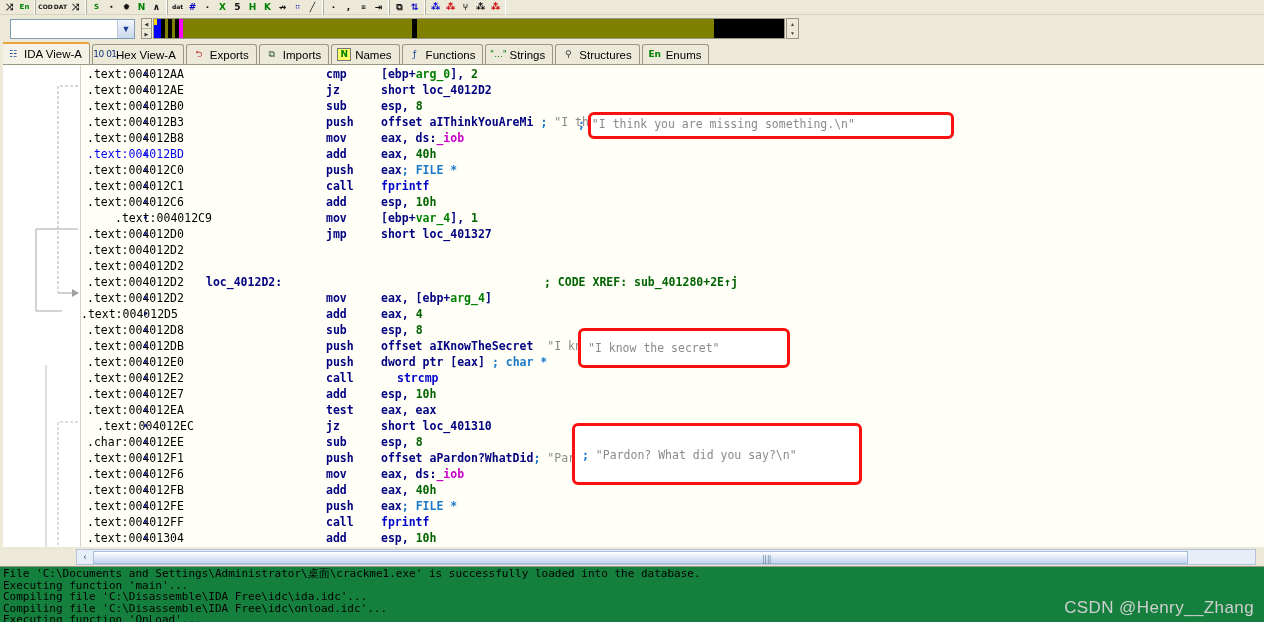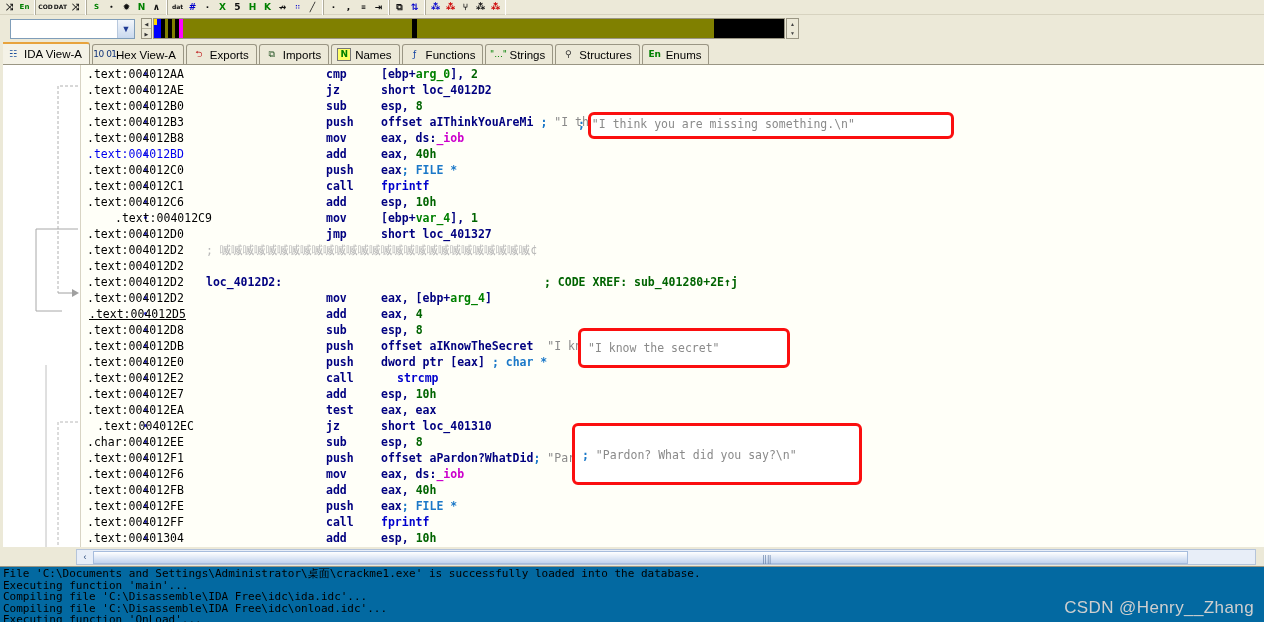--- a/index.html
+++ b/index.html
@@ -240,21 +240,21 @@
   .hscroll-grip {
     position: absolute; right: 38%; top: 3px;
     color: #6b84ab; font-size: 8px; letter-spacing: 0px;
     font-family: "DejaVu Sans Mono", monospace;
   }
 
   
   .outlog {
     position: absolute; left: 0; top: 566px;
     width: 1264px; height: 56px;
-    background: #0369a1;
+    background: #15803d;
     border-top: 1px solid #9a9684;
     font-family: "DejaVu Sans Mono", monospace;
     font-size: 11px;
     line-height: 11.6px;
     color: #000;
     padding: 1px 0 0 3px;
     overflow: hidden;
     white-space: pre;
   }
   .watermark {
@@ -414,25 +414,25 @@
           <div class="line"><span class="dot" style="top: 6px;"></span><span class="addr" style="position: absolute; left: 6px;">.text:004012AE</span><span class="mnem" style="position: absolute; left: 245px;">jz</span><span style="position: absolute; left: 300px;"><span class="opd">short </span><span class="lbl">loc_4012D2</span></span></div>
           <div class="line"><span class="dot" style="top: 6px;"></span><span class="addr" style="position: absolute; left: 6px;">.text:004012B0</span><span class="mnem" style="position: absolute; left: 245px;">sub</span><span style="position: absolute; left: 300px;"><span class="opd">esp, </span><span class="num">8</span></span></div>
           <div class="line"><span class="dot" style="top: 6px;"></span><span class="addr" style="position: absolute; left: 6px;">.text:004012B3</span><span class="mnem" style="position: absolute; left: 245px;">push</span><span style="position: absolute; left: 300px;"><span class="opd">offset aIThinkYouAreMi </span></span><span style="position: absolute; left: 459.39px;"><span class="cmt">; </span><span class="str">"I think you are missing something.\n"</span></span></div>
           <div class="line"><span class="dot" style="top: 6px;"></span><span class="addr" style="position: absolute; left: 6px;">.text:004012B8</span><span class="mnem" style="position: absolute; left: 245px;">mov</span><span style="position: absolute; left: 300px;"><span class="opd">eax, ds:</span><span class="ds">_iob</span></span></div>
           <div class="line"><span class="dot" style="top: 6px;"></span><span class="addr cur" style="position: absolute; left: 6px;">.text:004012BD</span><span class="mnem" style="position: absolute; left: 245px;">add</span><span style="position: absolute; left: 300px;"><span class="opd">eax, </span><span class="num">40h</span></span></div>
           <div class="line"><span class="dot" style="top: 6px;"></span><span class="addr" style="position: absolute; left: 6px;">.text:004012C0</span><span class="mnem" style="position: absolute; left: 245px;">push</span><span style="position: absolute; left: 300px;"><span class="opd">eax</span></span><span style="position: absolute; left: 320.79px;"><span class="cmt">; FILE *</span></span></div>
           <div class="line"><span class="dot" style="top: 6px;"></span><span class="addr" style="position: absolute; left: 6px;">.text:004012C1</span><span class="mnem" style="position: absolute; left: 245px;">call</span><span style="position: absolute; left: 300px;"><span class="fn">fprintf</span></span></div>
           <div class="line"><span class="dot" style="top: 6px;"></span><span class="addr" style="position: absolute; left: 6px;">.text:004012C6</span><span class="mnem" style="position: absolute; left: 245px;">add</span><span style="position: absolute; left: 300px;"><span class="opd">esp, </span><span class="num">10h</span></span></div>
           <div class="line"><span class="dot" style="top: 6px;"></span><span class="addr" style="position: absolute; left: 22px; margin-left: 12px;">.text:004012C9</span><span class="mnem" style="position: absolute; left: 245px;">mov</span><span style="position: absolute; left: 300px;"><span class="opd">[ebp+</span><span class="var">var_4</span><span class="opd">], </span><span class="num">1</span></span></div>
           <div class="line"><span class="dot" style="top: 6px;"></span><span class="addr" style="position: absolute; left: 6px;">.text:004012D0</span><span class="mnem" style="position: absolute; left: 245px;">jmp</span><span style="position: absolute; left: 300px;"><span class="opd">short </span><span class="lbl">loc_401327</span></span></div>
-          <div class="line"><span class="addr" style="position: absolute; left: 6px;">.text:004012D2</span><span class="sep" style="position: absolute; left: 125px;">; 喴喴喴喴喴喴喴喴喴喴喴喴喴喴喴喴喴喴喴喴喴喴喴喴喴喴喴¢</span></div>
+          <div class="line"><span class="addr" style="position: absolute; left: 6px;">.text:004012D2</span></div>
           <div class="line"><span class="addr" style="position: absolute; left: 6px;">.text:004012D2</span></div>
           <div class="line"><span class="addr" style="position: absolute; left: 6px;">.text:004012D2</span><span class="lbl" style="position: absolute; left: 125px;">loc_4012D2:</span><span class="xref" style="position: absolute; left: 463px;">; CODE XREF: sub_401280+2E↑j</span></div>
           <div class="line"><span class="dot" style="top: 6px;"></span><span class="addr" style="position: absolute; left: 6px;">.text:004012D2</span><span class="mnem" style="position: absolute; left: 245px;">mov</span><span style="position: absolute; left: 300px;"><span class="opd">eax, [ebp+</span><span class="var">arg_4</span><span class="opd">]</span></span></div>
-          <div class="line"><span class="dot" style="top: 6px;"></span><span class="addr" style="position: absolute; left: 8px; text-decoration: underline;">.text:004012D5</span><span class="mnem" style="position: absolute; left: 245px;">add</span><span style="position: absolute; left: 300px;"><span class="opd">eax, </span><span class="num">4</span></span></div>
+          <div class="line"><span class="dot" style="top: 6px;"></span><span class="addr" style="position: absolute; left: 0;">.text:004012D5</span><span class="mnem" style="position: absolute; left: 245px;">add</span><span style="position: absolute; left: 300px;"><span class="opd">eax, </span><span class="num">4</span></span></div>
           <div class="line"><span class="dot" style="top: 6px;"></span><span class="addr" style="position: absolute; left: 6px;">.text:004012D8</span><span class="mnem" style="position: absolute; left: 245px;">sub</span><span style="position: absolute; left: 300px;"><span class="opd">esp, </span><span class="num">8</span></span></div>
           <div class="line"><span class="dot" style="top: 6px;"></span><span class="addr" style="position: absolute; left: 6px;">.text:004012DB</span><span class="mnem" style="position: absolute; left: 245px;">push</span><span style="position: absolute; left: 300px;"><span class="opd">offset aIKnowTheSecret</span></span><span style="position: absolute; left: 452.46px;"><span class="str">  "I know the secret"</span></span></div>
           <div class="line"><span class="dot" style="top: 6px;"></span><span class="addr" style="position: absolute; left: 6px;">.text:004012E0</span><span class="mnem" style="position: absolute; left: 245px;">push</span><span style="position: absolute; left: 300px;"><span class="opd">dword ptr [eax] </span></span><span style="position: absolute; left: 410.88px;"><span class="cmt">; char *</span></span></div>
           <div class="line"><span class="dot" style="top: 6px;"></span><span class="addr" style="position: absolute; left: 6px;">.text:004012E2</span><span class="mnem" style="position: absolute; left: 245px;">call</span><span style="position: absolute; left: 316px;"><span class="fn">strcmp</span></span></div>
           <div class="line"><span class="dot" style="top: 6px;"></span><span class="addr" style="position: absolute; left: 6px;">.text:004012E7</span><span class="mnem" style="position: absolute; left: 245px;">add</span><span style="position: absolute; left: 300px;"><span class="opd">esp, </span><span class="num">10h</span></span></div>
           <div class="line"><span class="dot" style="top: 6px;"></span><span class="addr" style="position: absolute; left: 6px;">.text:004012EA</span><span class="mnem" style="position: absolute; left: 245px;">test</span><span style="position: absolute; left: 300px; text-align: center;"><span class="opd">eax, eax</span></span></div>
           <div class="line"><span class="dot" style="top: 6px;"></span><span class="addr" style="position: absolute; left: 16px; text-align: right;">.text:004012EC</span><span class="mnem" style="position: absolute; left: 245px;">jz</span><span style="position: absolute; left: 300px;"><span class="opd">short </span><span class="lbl">loc_401310</span></span></div>
           <div class="line"><span class="dot" style="top: 6px;"></span><span class="addr" style="position: absolute; left: 6px;">.char:004012EE</span><span class="mnem" style="position: absolute; left: 245px;">sub</span><span style="position: absolute; left: 300px;"><span class="opd">esp, </span><span class="num">8</span></span></div>
           <div class="line"><span class="dot" style="top: 6px;"></span><span class="addr" style="position: absolute; left: 6px;">.text:004012F1</span><span class="mnem" style="position: absolute; left: 245px;">push</span><span style="position: absolute; left: 300px;"><span class="opd">offset aPardon?WhatDid</span></span><span style="position: absolute; left: 452.46px;"><span class="cmt">; </span><span class="str">"Pardon? What did you say?\n"</span></span></div>
           <div class="line"><span class="dot" style="top: 6px;"></span><span class="addr" style="position: absolute; left: 6px;">.text:004012F6</span><span class="mnem" style="position: absolute; left: 245px;">mov</span><span style="position: absolute; left: 300px;"><span class="opd">eax, ds:</span><span class="ds">_iob</span></span></div>

